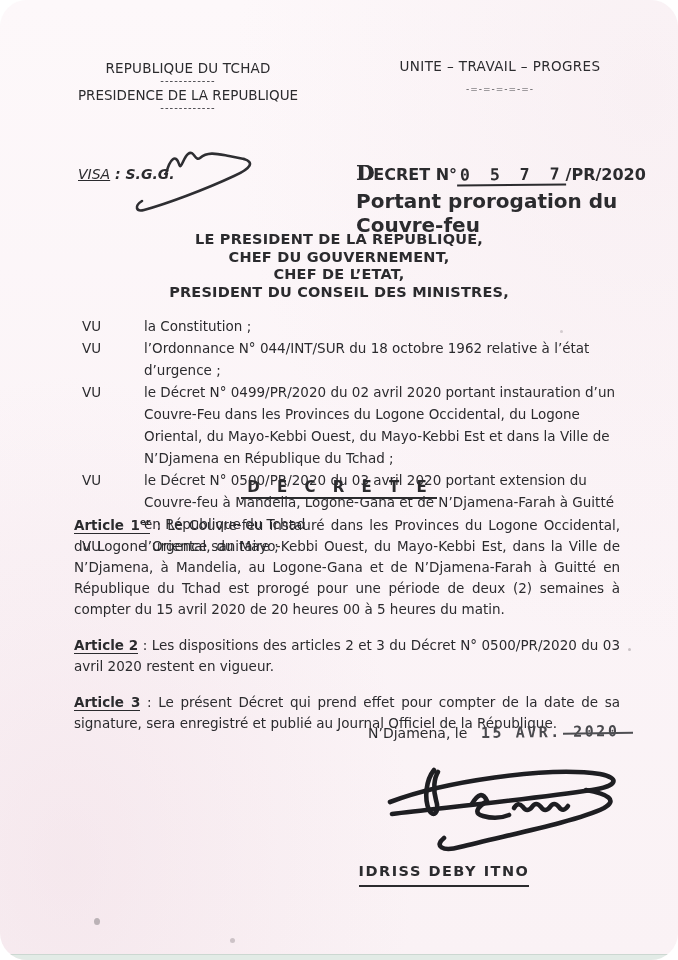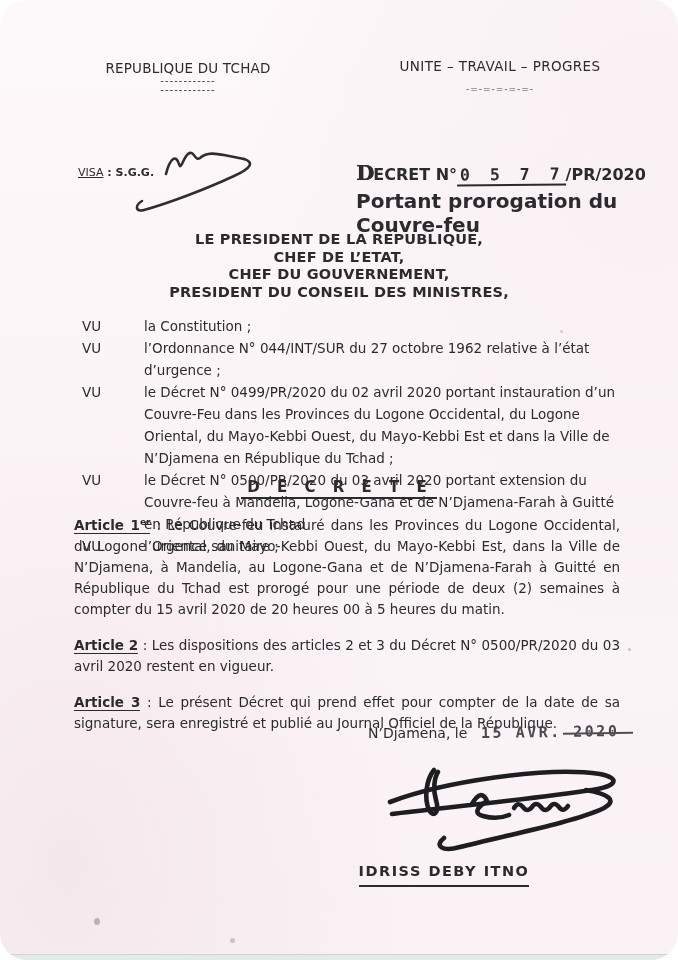--- a/index.html
+++ b/index.html
@@ -22,21 +22,21 @@
   
   .hdr-left{position:absolute;top:60px;left:64px;width:248px;text-align:center;}
   .hdr-left .l1{font-size:13.5px;letter-spacing:.2px;}
   .hdr-left .dash{font-size:10px;letter-spacing:1px;color:#3a3a3e;line-height:9px;}
   .hdr-left .l2{font-size:13.5px;margin-top:2px;}
   .hdr-right{position:absolute;top:58px;left:388px;width:224px;text-align:center;}
   .hdr-right .motto{font-size:13.5px;letter-spacing:.4px;}
   .hdr-right .dash{font-size:9px;letter-spacing:1px;color:#4a4a4e;margin-top:10px;}
 
   
-  .visa{position:absolute;top:166px;left:78px;font-size:11px;}
+  .visa{position:absolute;top:166px;left:78px;font-size:14px;font-style:italic;}
   .visa .visa-word{text-decoration:underline;}
   .visa b{font-weight:700;}
   .visa-sig{position:absolute;top:140px;left:126px;}
 
   
   .decree{position:absolute;top:160px;left:356px;width:300px;}
   .decree .line1{font-size:16px;font-weight:700;white-space:nowrap;}
   .decree .dcap{font-family:"DejaVu Serif","Liberation Serif",serif;font-size:21px;font-weight:900;letter-spacing:-1px;text-shadow:.6px 0 0 #2b2b2e;}
   .decree .num{display:inline-block;font-family:"DejaVu Sans Mono","Liberation Mono",monospace;font-weight:700;letter-spacing:5px;border-bottom:2px solid #2b2b2e;padding:0 1px 0 3px;transform:rotate(-.6deg);font-size:16.5px;}
   .decree .line2{font-size:20px;margin-top:3px;font-weight:700;}
@@ -71,20 +71,21 @@
   .name span{display:inline-block;margin-left:210px;font-weight:700;font-size:14.5px;letter-spacing:1.5px;border-bottom:2px solid #2b2b2e;padding-bottom:6px;}
 </style>
 </head>
 <body>
 
 <div class="page">
 
   <div class="hdr-left">
     <div class="l1">REPUBLIQUE DU TCHAD</div>
     <div class="dash">------------</div>
+    <div class="l2">PRESIDENCE DE LA REPUBLIQUE</div>
     <div class="dash">------------</div>
   </div>
 
   <div class="hdr-right">
     <div class="motto">UNITE – TRAVAIL – PROGRES</div>
     <div class="dash">-=-=-=-=-=-</div>
   </div>
 
   <div class="visa">
     <span class="visa-word">VISA</span><b> : S.G.G.</b>
@@ -96,33 +97,33 @@
     </g>
   </svg>
 
   <div class="decree">
     <div class="line1"><span class="dcap">D</span><span>ECRET N°</span><span class="num">0 5 7 7</span><span>/PR/2020</span></div>
     <div class="line2">Portant prorogation du Couvre-feu</div>
   </div>
 
   <div class="titles">
     <div>LE PRESIDENT DE LA REPUBLIQUE,</div>
+    <div>CHEF DU GOUVERNEMENT,</div>
     <div>CHEF DE L’ETAT,</div>
-    <div>CHEF DU GOUVERNEMENT,</div>
     <div>PRESIDENT DU CONSEIL DES MINISTRES,</div>
   </div>
 
   <div class="vu">
     <div class="vu-item">
       <span class="vu-label">VU</span>
       <span class="vu-text">la Constitution ;</span>
     </div>
     <div class="vu-item">
       <span class="vu-label">VU</span>
-      <span class="vu-text">l’Ordonnance N° 044/INT/SUR du 27 octobre 1962 relative à l’état d’urgence ;</span>
+      <span class="vu-text">l’Ordonnance N° 044/INT/SUR du 18 octobre 1962 relative à l’état d’urgence ;</span>
     </div>
     <div class="vu-item">
       <span class="vu-label">VU</span>
       <span class="vu-text">le Décret N° 0499/PR/2020 du 02 avril 2020 portant instauration d’un Couvre-Feu dans les Provinces du Logone Occidental, du Logone Oriental, du Mayo-Kebbi Ouest, du Mayo-Kebbi Est et dans la Ville de N’Djamena en République du Tchad ;</span>
     </div>
     <div class="vu-item">
       <span class="vu-label">VU</span>
       <span class="vu-text">le Décret N° 0500/PR/2020 du 03 avril 2020 portant extension du Couvre-feu à Mandelia, Logone-Gana et de N’Djamena-Farah à Guitté en République du Tchad</span>
     </div>
     <div class="vu-item">

